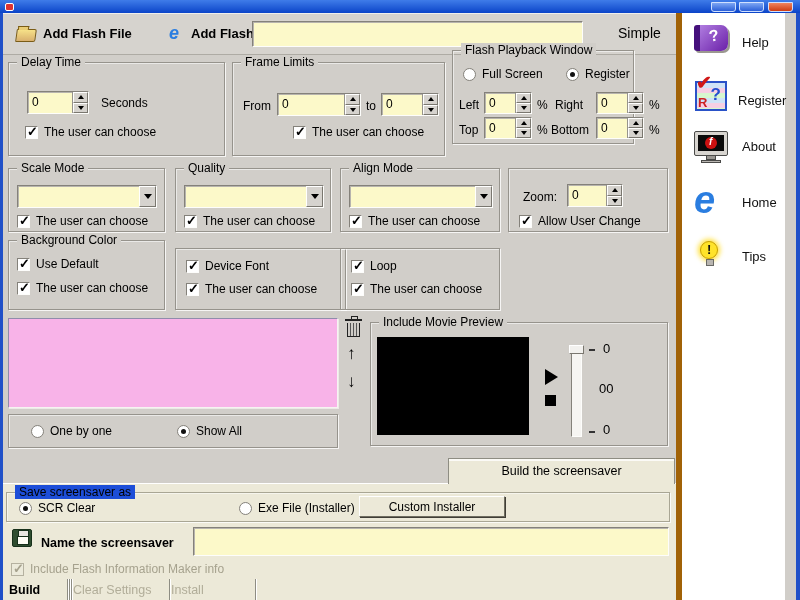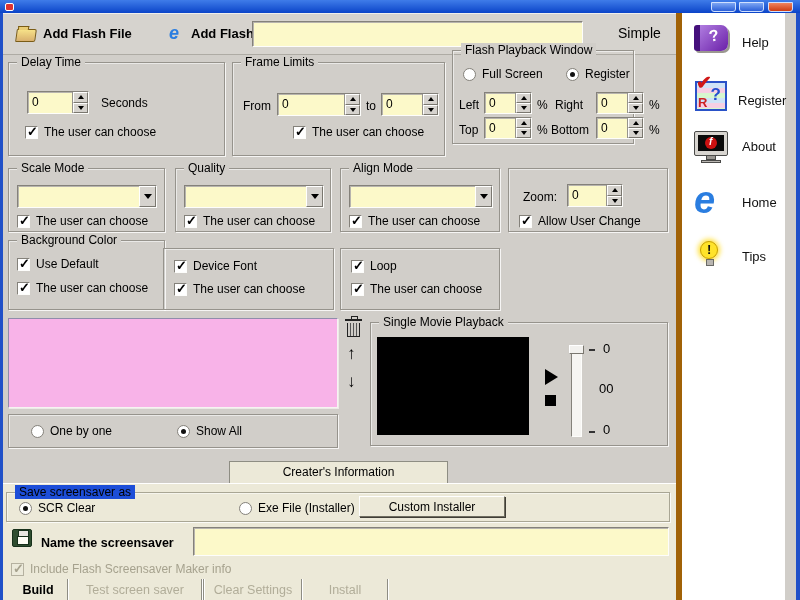--- a/index.html
+++ b/index.html
@@ -56,21 +56,21 @@
 .tickdash{position:absolute;width:6px;height:2px;background:#333}
 .vol-label{position:absolute;font-size:13px}
 
 #tabbar{position:absolute;left:3px;top:458px;width:673px;height:25px;background:#d1cec9}
 .tab{position:absolute;top:3px;height:23px;background:#ece9d8;border:1px solid #8e8d83;border-bottom:none;text-align:center;line-height:21px;font-size:12px;cursor:default}
 .tab.active{top:0;height:26px;line-height:25px;box-shadow:inset 0 2px 0 #fbfaf6;z-index:2;font-size:12.5px}
 
 #bottom{position:absolute;left:3px;top:483px;width:673px;height:117px;background:#ece9d8;border-top:1px solid #fff}
 .btn3d{background:#ece9d8;border:1px solid;border-color:#fff #6f6d60 #6f6d60 #fff;box-shadow:1px 1px 0 #403e36;font-size:12px;text-align:center}
 .flatrow{position:absolute;left:6px;top:95px;display:flex;align-items:stretch;height:22px}
-.fbtn{line-height:22px;text-align:center;color:#b1ad99;font-size:12.5px}
+.fbtn{line-height:22px;text-align:left;color:#b1ad99;font-size:12.5px}
 .fbtn.enabled{color:#000;font-weight:700}
 .fdiv{width:2px;background:linear-gradient(90deg,#8e8d83 50%,#fff 50%);margin:0 0}
 input.yfield{font-family:"Liberation Sans",sans-serif;font-size:12px;padding:0 5px;outline:none}
 
 .folder-icon{position:absolute;width:20px;height:13px;background:linear-gradient(#f6e188,#d9ب06e,#d9b06e);background:linear-gradient(#f6e188,#d9b06e);border:1px solid #7a5c16;border-radius:1px 2px 2px 1px;transform:skewX(-8deg)}
 .folder-icon::before{content:"";position:absolute;left:0;top:-4px;width:9px;height:3px;background:#e9cc74;border:1px solid #7a5c16;border-bottom:none}
 .e-icon{font-style:italic;font-weight:700;color:#2a7de0;line-height:1}
 .book-icon{position:absolute;width:34px;height:26px;background:linear-gradient(135deg,#b07de0,#6a1fa8);border-left:6px solid #45107c;border-radius:3px 7px 7px 3px;box-shadow:2px 2px 0 #9b9890}
 .book-icon::after{content:"?";position:absolute;left:9px;top:2px;color:#fff;font-weight:700;font-size:16px;transform:rotate(-10deg)}
 .register-icon{position:absolute;width:32px;height:30px;background:repeating-linear-gradient(#cfe3f7 0 5px,#f7cfe3 5px 10px,#d7f7cf 10px 15px);border:2px solid #2a52c8}
@@ -298,21 +298,21 @@
     <span class="ckrow" style="left:8px;top:16px">
       <span class="cb on"></span>
       <span>Use Default</span>
     </span>
     <span class="ckrow" style="left:8px;top:40px">
       <span class="cb on"></span>
       <span>The user can choose</span>
     </span>
   </div>
 
-  <div class="g" style="left:163px;top:248px;width:171px;height:62px">
+  <div class="g" style="left:175px;top:248px;width:171px;height:62px">
     <span class="ckrow" style="left:10px;top:10px">
       <span class="cb on"></span>
       <span>Device Font</span>
     </span>
     <span class="ckrow" style="left:10px;top:33px">
       <span class="cb on"></span>
       <span>The user can choose</span>
     </span>
   </div>
 
@@ -326,21 +326,21 @@
       <span>The user can choose</span>
     </span>
   </div>
 
   <div id="movielist"></div>
   <span class="trash"></span>
   <span class="arrow-glyph" style="left:347px;top:346px">↑</span>
   <span class="arrow-glyph" style="left:347px;top:374px">↓</span>
 
   <div class="g" style="left:370px;top:322px;width:298px;height:124px">
-    <span class="gt">Single Movie Playback</span>
+    <span class="gt">Include Movie Preview</span>
     <div id="preview-screen"></div>
     <span class="playbtn"></span>
     <span class="stopbtn"></span>
     <span class="slider-track">
       <span class="slider-thumb"></span>
     </span>
     <span class="tickdash" style="left:218px;top:26px"></span>
     <span class="vol-label" style="left:232px;top:18px">0</span>
     <span class="vol-label" style="left:228px;top:58px">00</span>
     <span class="tickdash" style="left:218px;top:108px"></span>
@@ -352,47 +352,46 @@
       <span class="rd"></span>
       <span>One by one</span>
     </span>
     <span class="ckrow" style="left:168px;top:9px">
       <span class="rd on"></span>
       <span>Show All</span>
     </span>
   </div>
 
   <div id="tabbar">
-    <div class="tab" style="left:226px;width:219px">Creater's Information</div>
+    <div class="tab active" style="left:445px;width:227px">Build the screensaver</div>
   </div>
 
   <div id="bottom" class="beige-bg">
     <div class="g" style="left:3px;top:8px;width:664px;height:30px;border-color:#a9a694">
       <span class="gt">Save screensaver as</span>
       <span class="ckrow" style="left:12px;top:8px">
         <span class="rd on"></span>
         <span>SCR Clear</span>
       </span>
       <span class="ckrow" style="left:232px;top:8px">
         <span class="rd"></span>
         <span>Exe File (Installer)</span>
       </span>
       <button class="abs btn3d" style="left:352px;top:3px;width:146px;height:21px">Custom Installer</button>
     </div>
     <span class="floppy-icon" style="left:9px;top:45px"></span>
     <span class="abs" style="left:38px;top:52px;font-weight:700;font-size:12.5px">Name the screensaver</span>
     <input class="abs yfield" style="left: 190px; top: 43px; width: 476px; height: 29px;" type="text" value="">
     <span class="ckrow disabled-row" style="left:8px;top:78px">
       <span class="cb on"></span>
-      <span>Include Flash Screensaver Maker info</span>
+      <span>Include Flash Information Maker info</span>
     </span>
     <div class="flatrow">
       <span class="fbtn enabled" style="width:58px">Build</span>
       <span class="fdiv"></span>
-      <span class="fbtn" style="width:132px">Test screen saver</span>
       <span class="fdiv"></span>
       <span class="fdiv"></span>
       <span class="fbtn" style="width:96px">Clear Settings</span>
       <span class="fdiv"></span>
       <span class="fbtn" style="width:84px">Install</span>
       <span class="fdiv"></span>
     </div>
   </div>
 
   <div id="sidebar">

